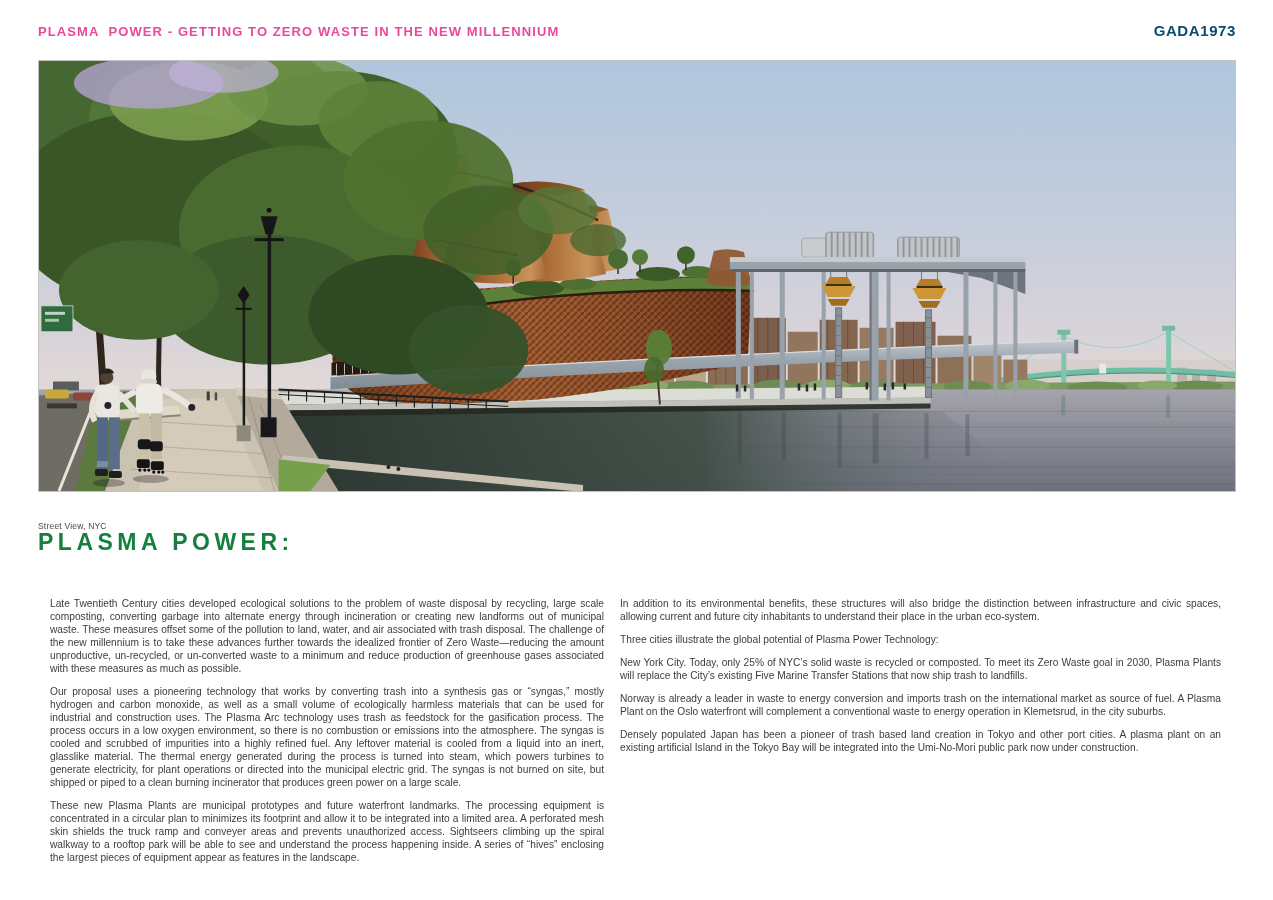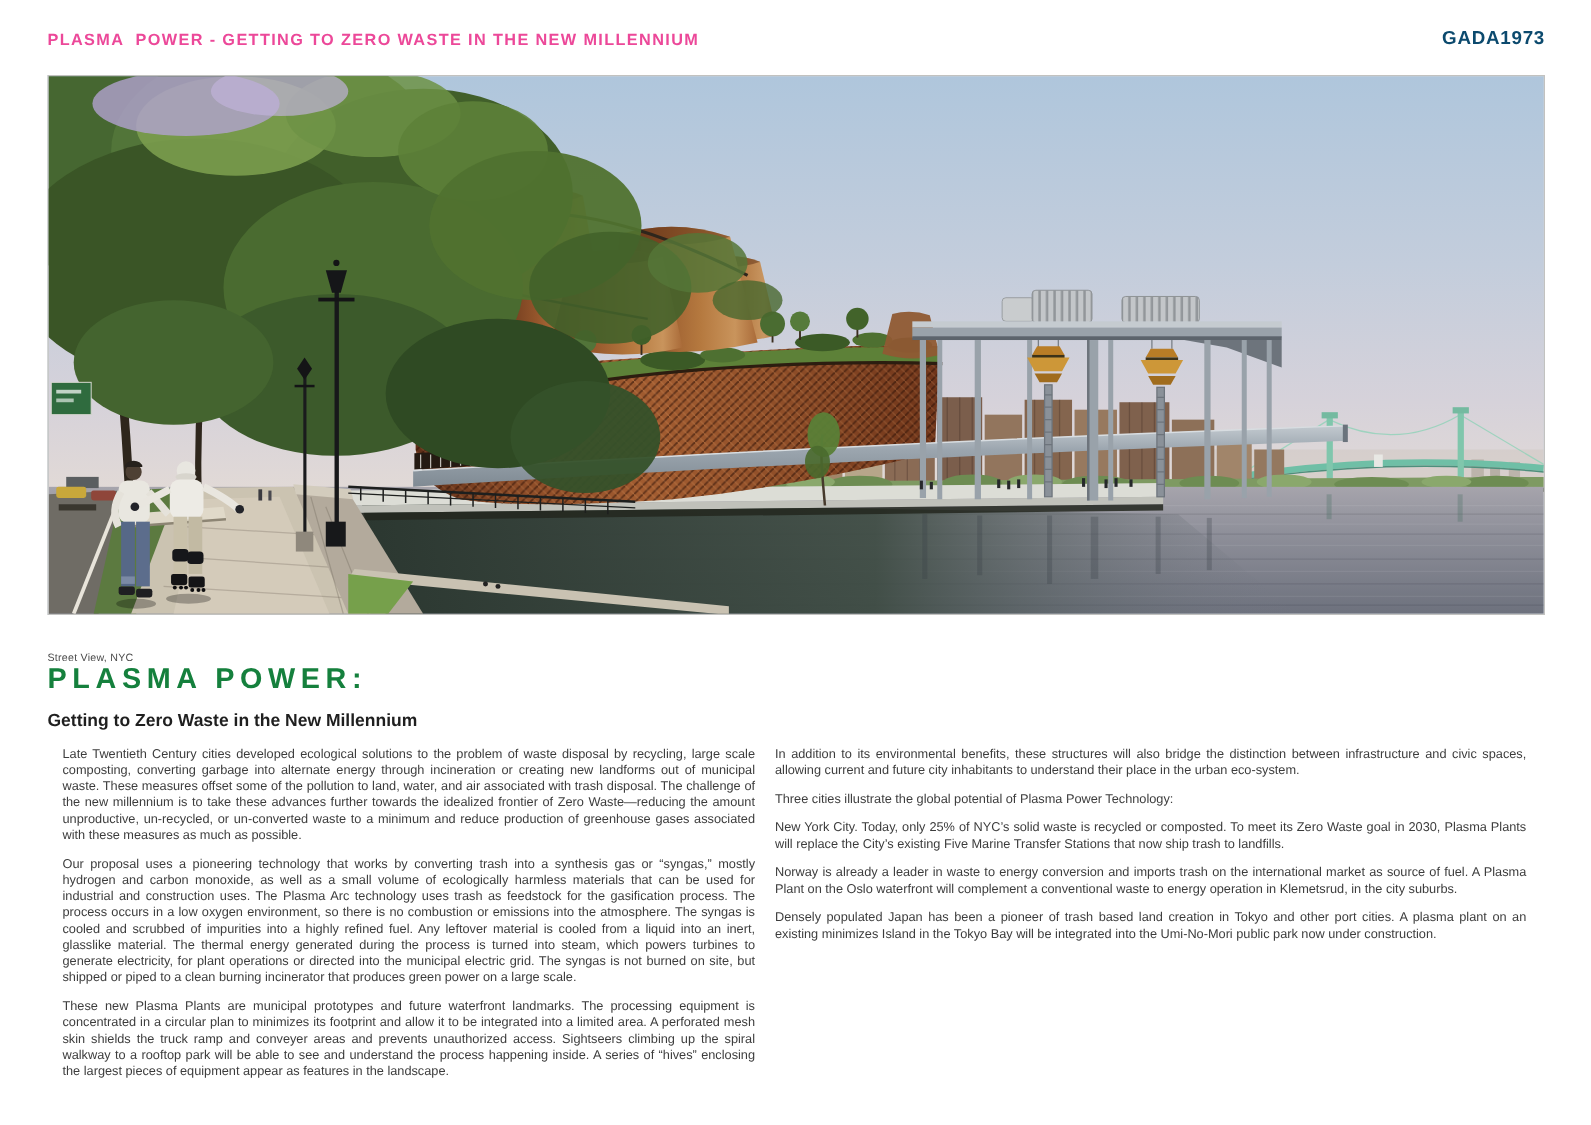--- a/index.html
+++ b/index.html
@@ -400,29 +400,28 @@
       </g>
       <rect x="168" y="332" width="3" height="9" fill="#3b3b40"></rect>
       <rect x="176" y="333" width="2.5" height="8" fill="#4a4a50"></rect>
     </g>
   </svg>
   </div>
 
   <div class="caption">Street View, NYC</div>
 
   <div class="art-title">PLASMA POWER:</div>
-  <div class="art-sub">Getting to Zero Waste in the New Millennium</div>
 
   <div class="col col-left">
     <p><span>Late Twentieth Century cities developed ecological solutions to the problem of waste disposal by recycling, large scale composting, converting garbage into alternate energy through incineration or creating new landforms out of municipal waste. These measures offset some of the pollution to land, water, and air associated with trash disposal. The challenge of the new millennium is to take these advances further towards the idealized frontier of Zero Waste—reducing the amount unproductive, un-recycled, or un-converted waste to a minimum and reduce production of greenhouse gases associated with these measures as much as possible.</span></p>
     <p><span>Our proposal uses a pioneering technology that works by converting trash into a synthesis gas or “syngas,” mostly hydrogen and carbon monoxide, as well as a small volume of ecologically harmless materials that can be used for industrial and construction uses. The Plasma Arc technology uses trash as feedstock for the gasification process. The process occurs in a low oxygen environment, so there is no combustion or emissions into the atmosphere. The syngas is cooled and scrubbed of impurities into a highly refined fuel. Any leftover material is cooled from a liquid into an inert, glasslike material. The thermal energy generated during the process is turned into steam, which powers turbines to generate electricity, for plant operations or directed into the municipal electric grid. The syngas is not burned on site, but shipped or piped to a clean burning incinerator that produces green power on a large scale.</span></p>
     <p><span>These new Plasma Plants are municipal prototypes and future waterfront landmarks. The processing equipment is concentrated in a circular plan to minimizes its footprint and allow it to be integrated into a limited area. A perforated mesh skin shields the truck ramp and conveyer areas and prevents unauthorized access. Sightseers climbing up the spiral walkway to a rooftop park will be able to see and understand the process happening inside. A series of “hives” enclosing the largest pieces of equipment appear as features in the landscape.</span></p>
   </div>
 
   <div class="col col-right">
     <p><span>In addition to its environmental benefits, these structures will also bridge the distinction between infrastructure and civic spaces, allowing current and future city inhabitants to understand their place in the urban eco-system.</span></p>
     <p><span>Three cities illustrate the global potential of Plasma Power Technology:</span></p>
     <p><span class="b">New York City.</span><span> Today, only 25% of NYC’s solid waste is recycled or composted. To meet its Zero Waste goal in 2030, Plasma Plants will replace the City’s existing Five Marine Transfer Stations that now ship trash to landfills.</span></p>
     <p><span>Norway is already a leader in waste to energy conversion and imports trash on the international market as source of fuel. A Plasma Plant on the </span><span class="b">Oslo</span><span> waterfront will complement a conventional waste to energy operation in Klemetsrud, in the city suburbs.</span></p>
-    <p><span>Densely populated Japan has been a pioneer of trash based land creation in Tokyo and other port cities. A plasma plant on an existing minimizes Island in the </span><span class="b">Tokyo Bay</span><span> will be integrated into the Umi-No-Mori public park now under construction.</span></p>
+    <p><span>Densely populated Japan has been a pioneer of trash based land creation in Tokyo and other port cities. A plasma plant on an existing artificial Island in the </span><span class="b">Tokyo Bay</span><span> will be integrated into the Umi-No-Mori public park now under construction.</span></p>
   </div>
 
 </div>
 
 </body></html>

